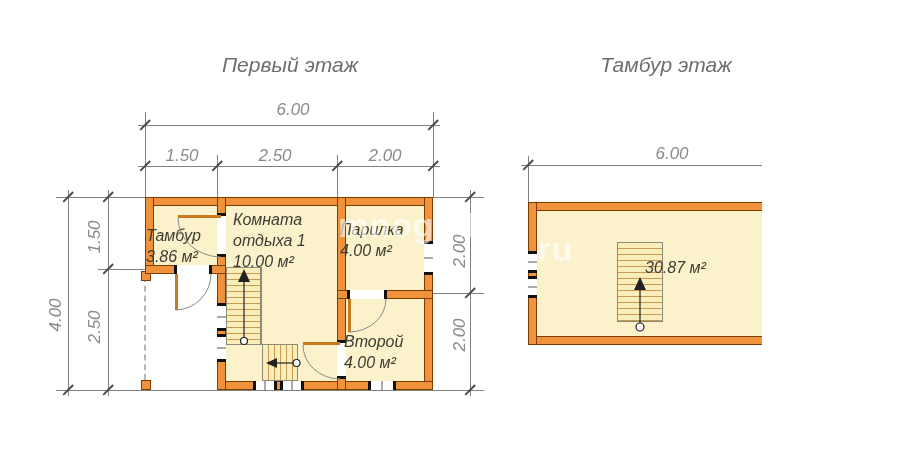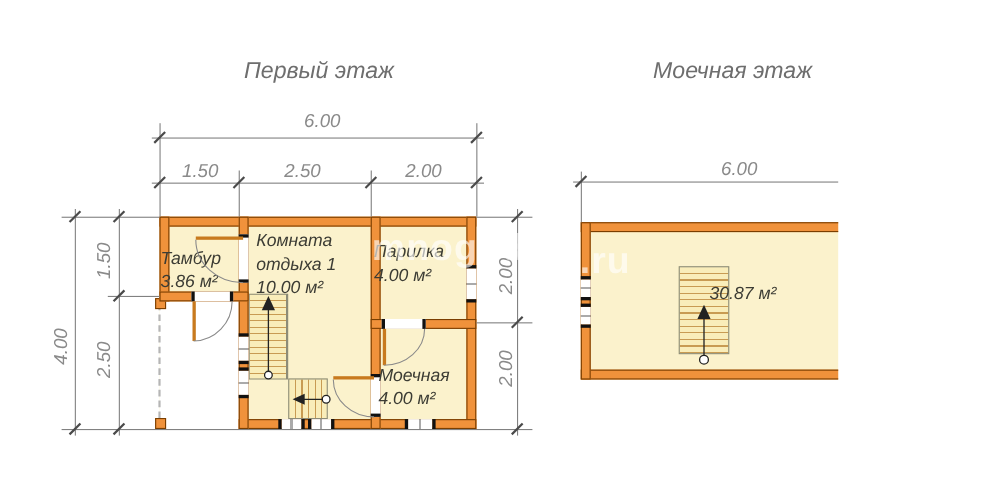--- a/index.html
+++ b/index.html
@@ -82,21 +82,21 @@
   <div class="room-label" style="left:233px;top:210px;width:104px;">
     <span class="rl-name">Комната
 отдыха 1</span>
     <span class="rl-area">10.00 м²</span>
   </div>
   <div class="room-label" style="left:340px;top:220px;width:86px;">
     <span class="rl-name">Парилка</span>
     <span class="rl-area">4.00 м²</span>
   </div>
   <div class="room-label" style="left:344px;top:332px;width:88px;">
-    <span class="rl-name">Моечная</span>
+    <span class="rl-name">Второй</span>
     <span class="rl-area">4.00 м²</span>
   </div>
 
   <div class="dl-h" style="left:138px;top:125px;width:302px;"></div>
   <div class="dl-h" style="left:138px;top:166px;width:302px;"></div>
   <div class="dl-v" style="left:68px;top:190px;height:206px;"></div>
   <div class="dl-v" style="left:108px;top:190px;height:206px;"></div>
   <div class="dl-v" style="left:470px;top:190px;height:206px;"></div>
 
   <div class="dl-v" style="left:145px;top:112px;height:85px;"></div>
@@ -127,21 +127,21 @@
   <div class="dim-label" style="left:233px;top:100px;width:120px;">6.00</div>
   <div class="dim-label" style="left:147px;top:146px;width:70px;">1.50</div>
   <div class="dim-label" style="left:240px;top:146px;width:70px;">2.50</div>
   <div class="dim-label" style="left:350px;top:146px;width:70px;">2.00</div>
   <div class="dim-label rot" style="left:21px;top:305px;width:70px;height:20px;">4.00</div>
   <div class="dim-label rot" style="left:60px;top:227px;width:70px;height:20px;">1.50</div>
   <div class="dim-label rot" style="left:60px;top:317px;width:70px;height:20px;">2.50</div>
   <div class="dim-label rot" style="left:425px;top:241px;width:70px;height:20px;">2.00</div>
   <div class="dim-label rot" style="left:425px;top:325px;width:70px;height:20px;">2.00</div>
 
-  <div class="floor-title" style="left:536px;top:53px;width:260px;">Моечная этаж</div>
+  <div class="floor-title" style="left:536px;top:53px;width:260px;">Тамбур этаж</div>
 
   <div class="fill" style="left:528px;top:202px;width:290px;height:143px;"></div>
   <div class="stairs h-treads" style="left:617px;top:242px;width:46px;height:80px;"></div>
 
   <div class="wall" style="left:528px;top:202px;width:290px;height:9px;"></div>
   <div class="wall" style="left:528px;top:336px;width:290px;height:9px;"></div>
   <div class="wall" style="left:528px;top:202px;width:9px;height:143px;"></div>
   <div class="wall" style="left:809px;top:202px;width:9px;height:143px;"></div>
 
   <div class="win-v" style="left:528px;top:251px;height:22px;"></div>
@@ -180,15 +180,15 @@
     <line x1="294" y1="363" x2="274" y2="363" stroke="#222" stroke-width="1.2"></line>
     <polygon points="266,363 277,358 277,368" fill="#222"></polygon>
     <circle cx="296.5" cy="363" r="3.5" fill="#fff" stroke="#222" stroke-width="1.2"></circle>
 
     <line x1="640" y1="323" x2="640" y2="288" stroke="#222" stroke-width="1.2"></line>
     <polygon points="640,277 634,290 646,290" fill="#222"></polygon>
     <circle cx="640" cy="327" r="4" fill="#fff" stroke="#222" stroke-width="1.2"></circle>
   </svg>
 
   <div class="watermark" style="left:338px;top:206px;">mnogodo</div>
-  <div class="watermark" style="left:527px;top:218px;">.ru</div>
+  <div class="watermark" style="left:527px;top:230px;">.ru</div>
 
 </div>
 
 </body></html>

